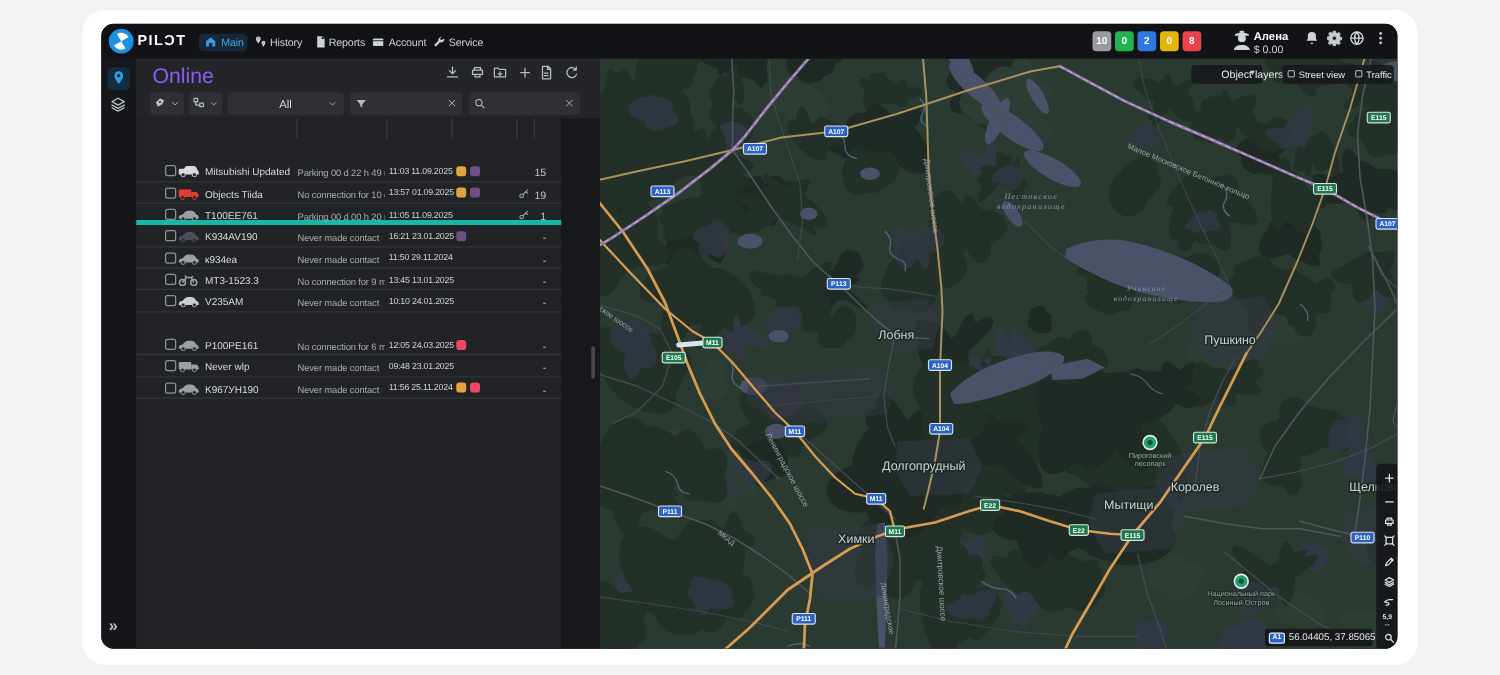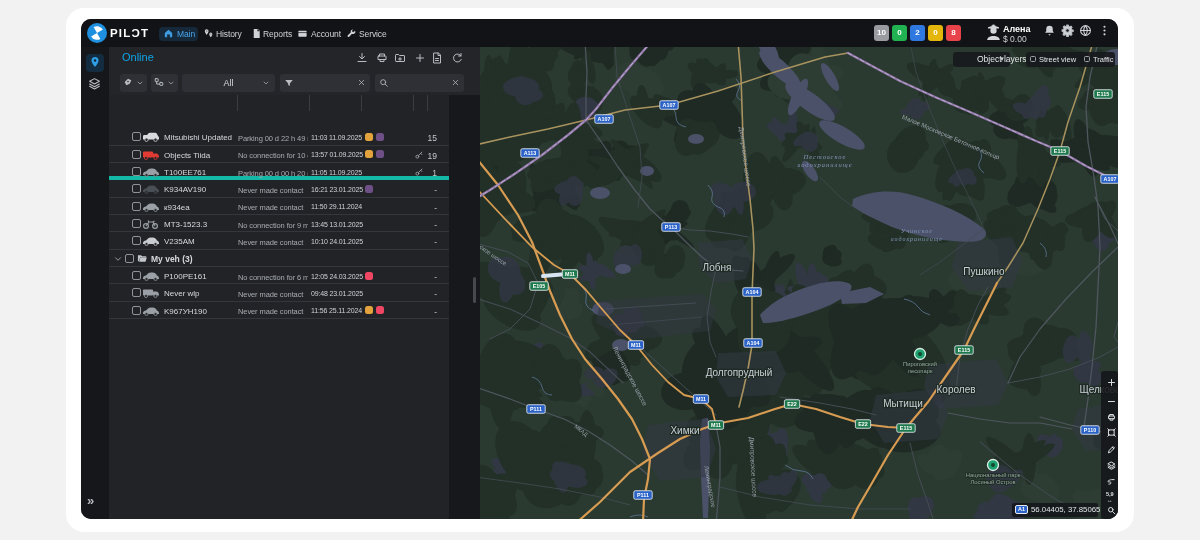--- a/index.html
+++ b/index.html
@@ -79,21 +79,21 @@
           <circle cx="12" cy="9" r="2.5" fill="#132430" stroke="none"></circle>
         </svg></div>
     <div style="position:absolute;left:7px;top:30px;line-height:0"><svg width="13" height="13" viewBox="0 0 24 24" fill="none" stroke="#b9bdc2" stroke-width="2" stroke-linecap="round" stroke-linejoin="round" xmlns="http://www.w3.org/2000/svg">
           <path d="M12 3l9 5-9 5-9-5z M3 13l9 5 9-5 M3 17l9 5 9-5" fill="none" stroke="#b9bdc2"></path>
         </svg></div>
     <div style="position:absolute;left:6px;top:446px;color:#b8bdc2;font-size:13px;font-weight:bold">»</div>
   </div>
 
   <div style="position:absolute;left:28px;top:28px;width:371px;height:472px;background:#1f2125">
     <div style="position:absolute;left:0;top:0;width:371px;height:48px;background:#232529"></div>
-    <div style="position:absolute;left:13px;top:4px;font-size:11px;color:#0ea5e9">Online</div>
+    <div style="position:absolute;left:13px;top:4px;font-size:17px;color:#8b5cf6">Online</div>
     <div style="position:absolute;left:247px;top:5px;line-height:0"><svg width="12" height="12" viewBox="0 0 24 24" fill="none" stroke="#b9bdc2" stroke-width="2" stroke-linecap="round" stroke-linejoin="round" xmlns="http://www.w3.org/2000/svg">
           <path d="M12 3v10M7 9l5 5 5-5M4 19h16"></path>
         </svg></div>
     <div style="position:absolute;left:267px;top:5px;line-height:0"><svg width="12" height="12" viewBox="0 0 24 24" fill="none" stroke="#b9bdc2" stroke-width="2" stroke-linecap="round" stroke-linejoin="round" xmlns="http://www.w3.org/2000/svg">
           <path d="M7 8V4h10v4M5 8h14a1 1 0 011 1v6h-4v4H8v-4H4V9a1 1 0 011-1z M8 15h8"></path>
         </svg></div>
     <div style="position:absolute;left:285px;top:5px;line-height:0"><svg width="12" height="12" viewBox="0 0 24 24" fill="none" stroke="#b9bdc2" stroke-width="2" stroke-linecap="round" stroke-linejoin="round" xmlns="http://www.w3.org/2000/svg">
           <path d="M3 6a1 1 0 011-1h5l2 2h9a1 1 0 011 1v10a1 1 0 01-1 1H4a1 1 0 01-1-1z M12 11v6 M9 14h6"></path>
         </svg></div>
     <div style="position:absolute;left:305px;top:5px;line-height:0"><svg width="12" height="12" viewBox="0 0 24 24" fill="none" stroke="#b9bdc2" stroke-width="2" stroke-linecap="round" stroke-linejoin="round" xmlns="http://www.w3.org/2000/svg">
@@ -244,30 +244,20 @@
         <div style="position:absolute;left:33px;top:4px;line-height:0"><svg width="18" height="10" viewBox="0 0 18 10" xmlns="http://www.w3.org/2000/svg">
             <path d="M1,7 Q1,5 4,4.5 L6,2.5 Q7,1.5 9,1.5 L11,1.5 Q13,1.5 14,3 L15,4.5 Q17,5 17,7 L17,8 L1,8 Z" fill="#c9ccd0"></path>
             <circle cx="4.5" cy="8" r="1.6" fill="#2a2c30" stroke="#c9ccd0" stroke-width="0.7"></circle>
             <circle cx="13.5" cy="8" r="1.6" fill="#2a2c30" stroke="#c9ccd0" stroke-width="0.7"></circle>
           </svg></div>
         <div style="position:absolute;left:55px;top:5px;font-size:8px;color:#d7dadd;white-space:nowrap">V235AM</div>
         <div style="position:absolute;left:129px;top:5.5px;width:70px;font-size:7.5px;letter-spacing:-0.1px;color:#a7abaf;white-space:nowrap;overflow:hidden">Never made contact</div>
         <div style="position:absolute;left:202px;top:5.5px;font-size:7px;letter-spacing:-0.15px;color:#ced1d5;white-space:nowrap">10:10 24.01.2025</div>
         <div style="position:absolute;left:300px;top:5px;width:28px;text-align:right;font-size:8.5px;color:#c3c6ca">-</div>
       </div>
-      <div style="position:absolute;left:0;top:202.6px;width:340px;height:17.33px;border-bottom:1px solid #33363b">
-        <div style="position:absolute;left:4px;top:4px;line-height:0"><svg width="10" height="10" viewBox="0 0 24 24" fill="none" stroke="#b9bdc2" stroke-width="2" stroke-linecap="round" stroke-linejoin="round" xmlns="http://www.w3.org/2000/svg">
-            <path d="M6 9l6 6 6-6" stroke="#aaaeb3"></path>
-          </svg></div>
-        <div class="cb" style="left:16px;top:4px"></div>
-        <div style="position:absolute;left:28px;top:3.5px;line-height:0"><svg width="11" height="11" viewBox="0 0 24 24" fill="none" stroke="#b9bdc2" stroke-width="2" stroke-linecap="round" stroke-linejoin="round" xmlns="http://www.w3.org/2000/svg">
-            <path d="M2 5h7l2 2h9v2H7l-3 9H2z M7.5 10h14l-3 9H4.5z" fill="#c3c7cb" stroke="none"></path>
-          </svg></div>
-        <div style="position:absolute;left:42px;top:4.5px;font-size:8.5px;color:#d7dadd;font-weight:bold">My veh (3)</div>
-      </div>
       <div style="position:absolute;left:0;top:220.0px;width:340px;height:17.33px;border-bottom:1px solid #33363b">
         <div class="cb" style="left:23px;top:4px"></div>
         <div style="position:absolute;left:33px;top:4px;line-height:0"><svg width="18" height="10" viewBox="0 0 18 10" xmlns="http://www.w3.org/2000/svg">
             <path d="M1,7 Q1,5 4,4.5 L6,2.5 Q7,1.5 9,1.5 L11,1.5 Q13,1.5 14,3 L15,4.5 Q17,5 17,7 L17,8 L1,8 Z" fill="#9aa0a6"></path>
             <circle cx="4.5" cy="8" r="1.6" fill="#2a2c30" stroke="#9aa0a6" stroke-width="0.7"></circle>
             <circle cx="13.5" cy="8" r="1.6" fill="#2a2c30" stroke="#9aa0a6" stroke-width="0.7"></circle>
           </svg></div>
         <div style="position:absolute;left:55px;top:5px;font-size:8px;color:#d7dadd;white-space:nowrap">P100PE161</div>
         <div style="position:absolute;left:129px;top:5.5px;width:70px;font-size:7.5px;letter-spacing:-0.1px;color:#a7abaf;white-space:nowrap;overflow:hidden">No connection for 6 mont</div>
         <div style="position:absolute;left:202px;top:5.5px;font-size:7px;letter-spacing:-0.15px;color:#ced1d5;white-space:nowrap">12:05 24.03.2025</div>

